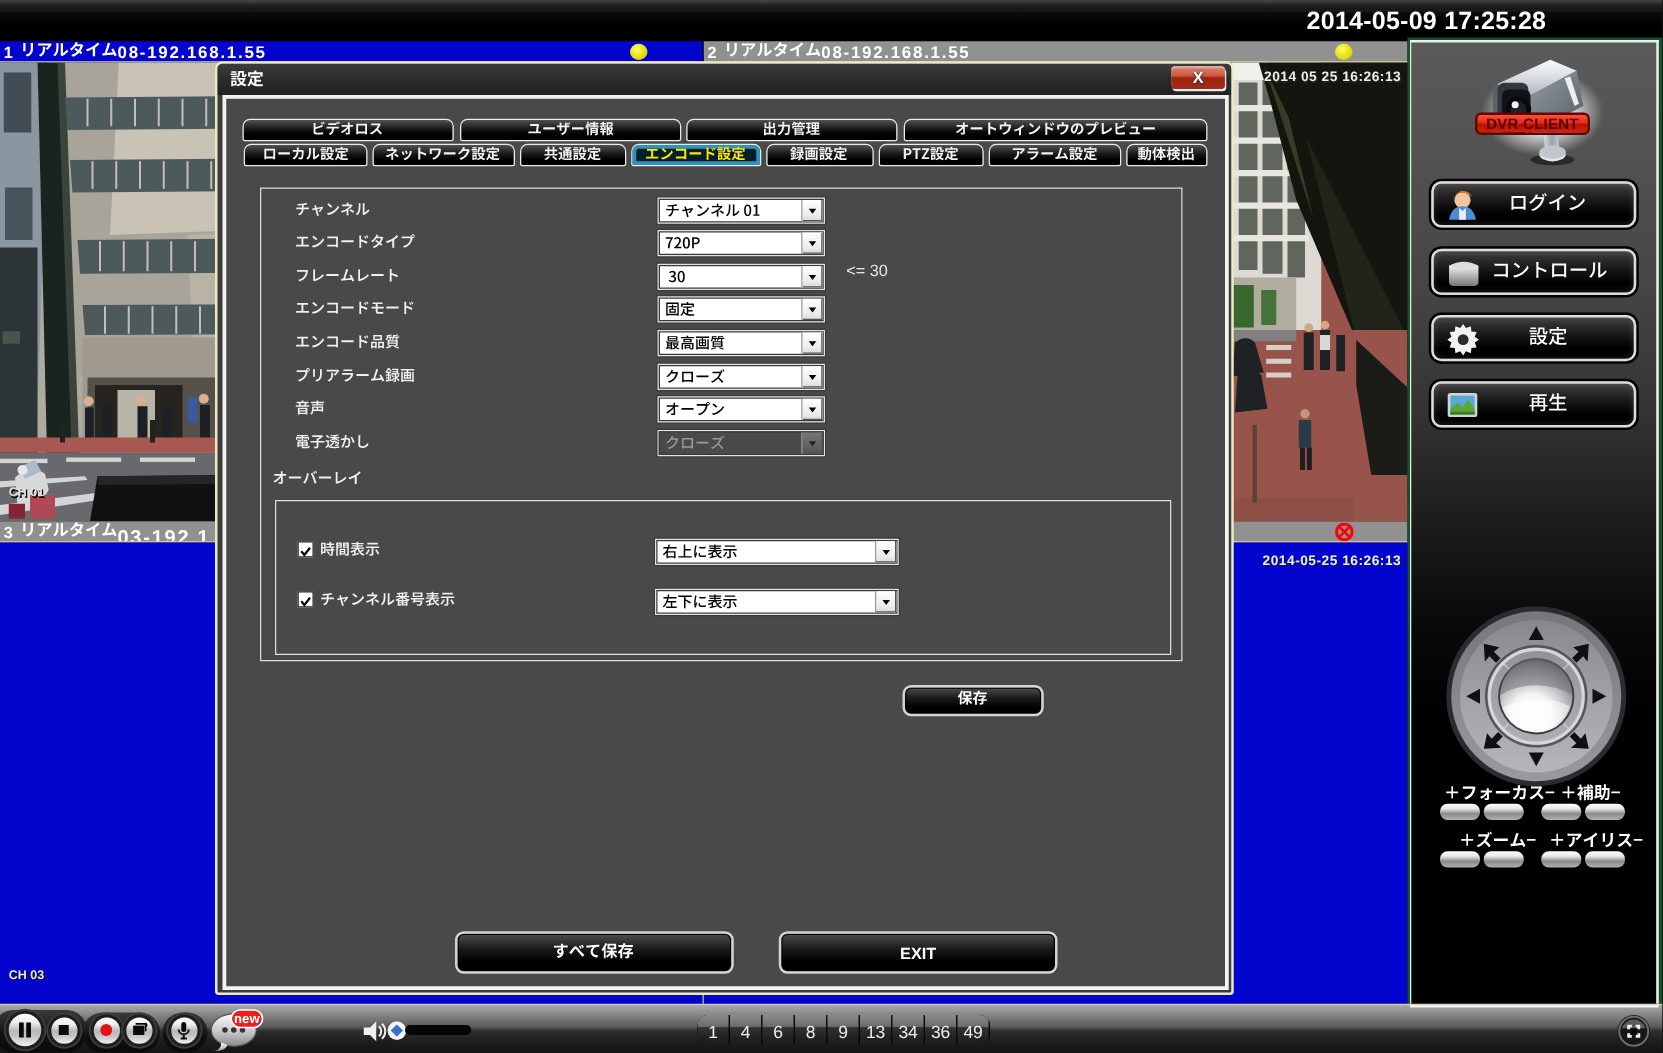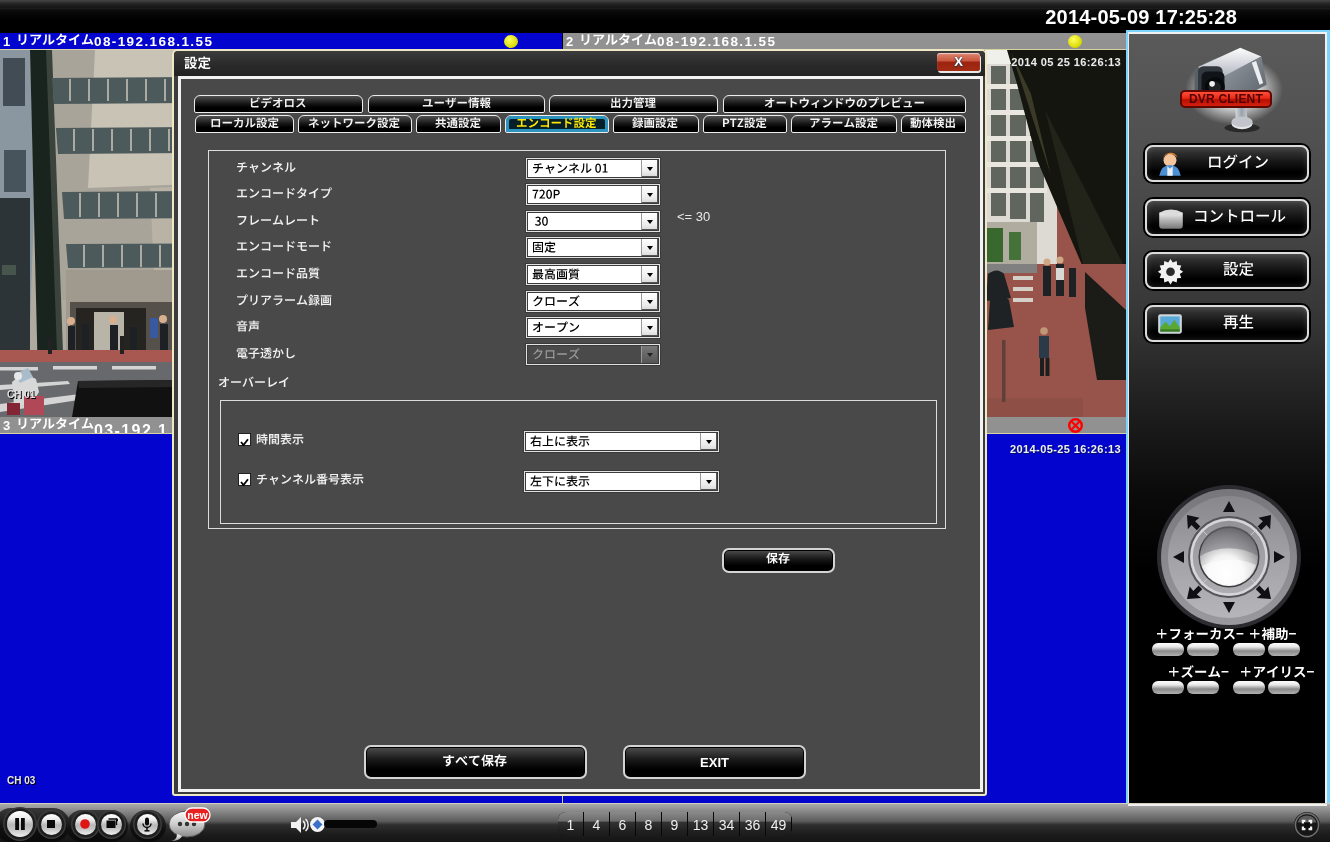--- a/index.html
+++ b/index.html
@@ -452,23 +452,23 @@
       <div class="btn"></div>
     </div>
     <div class="btn3" style="left:548px;top:497px;width:113px;height:25px"></div>
     <svg style="position:absolute;left:592px;top:501px;z-index:3;" width="25" height="15" viewBox="0 0 25 15">
       <path transform="translate(0,10.6)" fill="#fff" d="M7 -5.9H8.4V1.1H7ZM3.8 -4.4H11.5V-3.1H3.8ZM8.7 -3.9Q9 -3.2 9.6 -2.6Q10.1 -1.9 10.7 -1.4Q11.3 -0.9 11.9 -0.5Q11.7 -0.4 11.5 -0.2Q11.3 0 11.2 0.2Q11 0.5 10.9 0.6Q10.3 0.2 9.6 -0.5Q9 -1.1 8.5 -1.9Q8 -2.7 7.6 -3.5ZM6.8 -4 7.9 -3.6Q7.5 -2.7 7 -2Q6.4 -1.2 5.8 -0.5Q5.1 0.2 4.4 0.6Q4.3 0.4 4.1 0.2Q3.9 0 3.7 -0.2Q3.6 -0.4 3.4 -0.5Q4.1 -0.9 4.7 -1.4Q5.4 -2 5.9 -2.6Q6.5 -3.3 6.8 -4ZM6 -8.4V-6.8H9.5V-8.4ZM4.6 -9.7H11V-5.5H4.6ZM3.1 -10.2 4.4 -9.7Q4 -8.7 3.5 -7.7Q2.9 -6.7 2.3 -5.8Q1.6 -4.9 1 -4.2Q0.9 -4.4 0.8 -4.6Q0.7 -4.9 0.5 -5.2Q0.3 -5.5 0.2 -5.7Q0.8 -6.2 1.3 -6.9Q1.8 -7.7 2.3 -8.5Q2.7 -9.3 3.1 -10.2ZM1.9 -6.9 3.3 -8.2 3.3 -8.2V1H1.9Z M16.2 -3.3H23.5V-2H16.2ZM17.1 -6.3H21.7V-5H17.1ZM19.2 -4.3H20.7V-0.5Q20.7 0.1 20.6 0.4Q20.4 0.7 20.1 0.9Q19.7 1 19.1 1Q18.6 1.1 17.9 1.1Q17.8 0.8 17.7 0.4Q17.6 -0 17.5 -0.3Q17.8 -0.3 18.1 -0.3Q18.4 -0.3 18.7 -0.3Q18.9 -0.3 19 -0.3Q19.1 -0.3 19.2 -0.3Q19.2 -0.4 19.2 -0.5ZM21.3 -6.3H21.7L22 -6.4L22.9 -5.7Q22.5 -5.3 22.1 -4.8Q21.7 -4.4 21.2 -4Q20.7 -3.6 20.3 -3.3Q20.1 -3.5 19.9 -3.7Q19.7 -4 19.5 -4.1Q19.8 -4.4 20.2 -4.7Q20.6 -5.1 20.9 -5.4Q21.2 -5.8 21.3 -6.1ZM12.7 -8.6H23.4V-7.3H12.7ZM16.4 -10.2 18 -9.8Q17.5 -8.4 16.8 -7Q16.2 -5.6 15.2 -4.3Q14.3 -3.1 13 -2.2Q12.9 -2.4 12.8 -2.7Q12.6 -2.9 12.5 -3.2Q12.4 -3.5 12.2 -3.6Q13.1 -4.2 13.7 -4.9Q14.4 -5.7 14.9 -6.5Q15.4 -7.4 15.8 -8.4Q16.2 -9.3 16.4 -10.2ZM14 -5.2H15.5V1.1H14Z"></path>
     </svg>
     <div class="btn3" style="left:190px;top:694px;width:223px;height:34px"></div>
     <svg style="position:absolute;left:268px;top:703px;z-index:3;" width="66" height="16" viewBox="0 0 66 16">
       <path transform="translate(0,11.4)" fill="#fff" d="M8.5 -10.5Q8.5 -10.4 8.5 -10.1Q8.4 -9.9 8.4 -9.7Q8.4 -9.5 8.4 -9.4Q8.4 -9.1 8.4 -8.7Q8.4 -8.2 8.4 -7.7Q8.4 -7.2 8.4 -6.6Q8.4 -6.1 8.4 -5.6Q8.4 -5.1 8.4 -4.8L6.8 -5.4Q6.8 -5.6 6.8 -6Q6.8 -6.4 6.8 -6.9Q6.8 -7.4 6.8 -7.9Q6.8 -8.4 6.8 -8.8Q6.7 -9.1 6.7 -9.4Q6.7 -9.7 6.7 -10.1Q6.6 -10.4 6.6 -10.5ZM1.1 -8.9Q1.7 -8.9 2.4 -8.9Q3.2 -8.9 4 -8.9Q4.8 -8.9 5.5 -8.9Q6.3 -8.9 7 -9Q7.6 -9 8.1 -9Q8.6 -9 9.2 -9Q9.8 -9 10.4 -9Q10.9 -9 11.4 -9Q11.9 -9 12.2 -9L12.1 -7.4Q11.5 -7.5 10.5 -7.5Q9.5 -7.5 8.1 -7.5Q7.2 -7.5 6.3 -7.5Q5.4 -7.5 4.5 -7.4Q3.6 -7.4 2.8 -7.4Q1.9 -7.3 1.2 -7.3ZM8.2 -5Q8.2 -4 7.9 -3.3Q7.7 -2.5 7.2 -2.2Q6.7 -1.8 5.9 -1.8Q5.5 -1.8 5.1 -2Q4.7 -2.1 4.4 -2.4Q4.1 -2.7 3.9 -3.2Q3.7 -3.6 3.7 -4.2Q3.7 -5 4 -5.5Q4.4 -6 5 -6.4Q5.6 -6.7 6.3 -6.7Q7.1 -6.7 7.7 -6.3Q8.3 -5.9 8.6 -5.2Q8.9 -4.6 8.9 -3.8Q8.9 -3.1 8.7 -2.4Q8.5 -1.8 8 -1.1Q7.5 -0.4 6.7 0.1Q5.9 0.6 4.7 1L3.3 -0.4Q4.1 -0.6 4.9 -0.9Q5.6 -1.1 6.1 -1.5Q6.7 -2 7 -2.6Q7.3 -3.2 7.3 -4Q7.3 -4.7 7 -5Q6.7 -5.3 6.2 -5.3Q6 -5.3 5.7 -5.2Q5.5 -5.1 5.4 -4.8Q5.2 -4.6 5.2 -4.3Q5.2 -3.8 5.5 -3.5Q5.8 -3.3 6.2 -3.3Q6.5 -3.3 6.8 -3.5Q7 -3.7 7.1 -4.1Q7.2 -4.6 7 -5.3Z M13.4 -3.6Q13.7 -3.9 13.9 -4.1Q14.2 -4.3 14.5 -4.7Q14.7 -4.9 15 -5.2Q15.3 -5.6 15.6 -6Q15.9 -6.4 16.3 -6.8Q16.6 -7.2 16.9 -7.6Q17.6 -8.3 18.2 -8.4Q18.9 -8.4 19.6 -7.8Q20 -7.3 20.5 -6.8Q21 -6.2 21.4 -5.7Q21.9 -5.1 22.3 -4.7Q22.6 -4.4 23 -4Q23.3 -3.6 23.7 -3.2Q24.1 -2.8 24.6 -2.4Q25 -1.9 25.5 -1.5L24.1 0Q23.6 -0.4 23.1 -1Q22.6 -1.5 22.2 -2.1Q21.7 -2.7 21.3 -3.2Q20.9 -3.6 20.4 -4.2Q20 -4.7 19.6 -5.2Q19.2 -5.7 18.9 -6Q18.6 -6.3 18.5 -6.3Q18.3 -6.4 18.1 -6.3Q18 -6.2 17.8 -6Q17.6 -5.7 17.3 -5.4Q17.1 -5.1 16.8 -4.7Q16.5 -4.3 16.2 -3.9Q16 -3.6 15.8 -3.3Q15.5 -3 15.3 -2.6Q15.1 -2.3 14.9 -2ZM22.2 -9Q22.4 -8.7 22.6 -8.3Q22.9 -7.9 23.1 -7.6Q23.3 -7.2 23.4 -6.9L22.3 -6.4Q22.1 -6.8 21.9 -7.1Q21.7 -7.5 21.5 -7.8Q21.3 -8.2 21.1 -8.5ZM24 -9.7Q24.2 -9.4 24.4 -9Q24.6 -8.7 24.9 -8.3Q25.1 -7.9 25.2 -7.6L24.1 -7.1Q23.9 -7.5 23.7 -7.9Q23.5 -8.2 23.3 -8.5Q23.1 -8.8 22.8 -9.2Z M26.9 -8.9Q27.3 -9 27.7 -9Q28 -9 28.2 -9Q28.6 -9 29.2 -9.1Q29.8 -9.2 30.5 -9.2Q31.3 -9.3 32.1 -9.4Q32.9 -9.4 33.8 -9.5Q34.5 -9.6 35.2 -9.6Q35.8 -9.6 36.4 -9.7Q37 -9.7 37.5 -9.7L37.5 -8.1Q37.2 -8.1 36.7 -8Q36.2 -8 35.8 -8Q35.3 -8 35 -7.9Q34.4 -7.7 33.9 -7.4Q33.4 -7 33 -6.5Q32.7 -6 32.5 -5.4Q32.2 -4.8 32.2 -4.2Q32.2 -3.6 32.5 -3.1Q32.7 -2.6 33.1 -2.3Q33.5 -1.9 34 -1.7Q34.6 -1.5 35.2 -1.4Q35.8 -1.2 36.5 -1.2L35.8 0.6Q35 0.5 34.2 0.3Q33.5 0.1 32.8 -0.3Q32.1 -0.6 31.6 -1.2Q31.1 -1.7 30.8 -2.4Q30.5 -3 30.5 -3.9Q30.5 -4.8 30.8 -5.6Q31.1 -6.4 31.6 -7Q32 -7.6 32.5 -7.9Q32.1 -7.9 31.6 -7.8Q31.1 -7.7 30.5 -7.7Q29.9 -7.6 29.3 -7.5Q28.7 -7.4 28.1 -7.4Q27.5 -7.3 27.1 -7.2Z M46.6 -6.4H48.1V1.2H46.6ZM43.2 -4.8H51.5V-3.4H43.2ZM48.4 -4.2Q48.8 -3.5 49.4 -2.8Q49.9 -2.1 50.6 -1.5Q51.2 -0.9 51.9 -0.6Q51.7 -0.4 51.5 -0.2Q51.3 0 51.1 0.3Q50.9 0.5 50.8 0.7Q50.1 0.2 49.5 -0.5Q48.8 -1.2 48.2 -2.1Q47.7 -2.9 47.3 -3.8ZM46.4 -4.3 47.6 -3.9Q47.2 -3 46.6 -2.1Q46 -1.3 45.2 -0.5Q44.5 0.2 43.8 0.7Q43.6 0.5 43.5 0.2Q43.3 0 43.1 -0.2Q42.9 -0.4 42.7 -0.6Q43.4 -1 44.1 -1.6Q44.8 -2.2 45.4 -2.9Q46 -3.6 46.4 -4.3ZM45.5 -9.1V-7.4H49.3V-9.1ZM44 -10.5H50.9V-6H44ZM42.3 -11 43.8 -10.5Q43.3 -9.4 42.7 -8.3Q42.2 -7.2 41.5 -6.3Q40.8 -5.3 40.1 -4.5Q40 -4.7 39.9 -5Q39.7 -5.3 39.5 -5.6Q39.4 -6 39.2 -6.1Q39.9 -6.7 40.4 -7.5Q41 -8.3 41.5 -9.2Q42 -10.1 42.3 -11ZM41.1 -7.4 42.5 -8.9 42.5 -8.9V1.1H41.1Z M56.5 -3.6H64.5V-2.1H56.5ZM57.5 -6.8H62.5V-5.4H57.5ZM59.8 -4.6H61.4V-0.5Q61.4 0.1 61.3 0.4Q61.1 0.8 60.7 0.9Q60.3 1.1 59.7 1.1Q59.2 1.2 58.4 1.2Q58.3 0.8 58.2 0.4Q58.1 -0 57.9 -0.3Q58.3 -0.3 58.6 -0.3Q58.9 -0.3 59.2 -0.3Q59.5 -0.3 59.6 -0.3Q59.7 -0.3 59.8 -0.4Q59.8 -0.4 59.8 -0.5ZM62.1 -6.8H62.5L62.8 -6.9L63.8 -6.2Q63.4 -5.7 62.9 -5.2Q62.5 -4.8 62 -4.3Q61.4 -3.9 60.9 -3.6Q60.8 -3.8 60.5 -4.1Q60.3 -4.3 60.1 -4.5Q60.5 -4.7 60.9 -5.1Q61.3 -5.5 61.6 -5.9Q61.9 -6.3 62.1 -6.6ZM52.7 -9.4H64.3V-7.9H52.7ZM56.8 -11.1 58.4 -10.7Q58 -9.1 57.2 -7.5Q56.5 -6 55.5 -4.7Q54.4 -3.4 53 -2.4Q53 -2.6 52.8 -2.9Q52.7 -3.2 52.5 -3.5Q52.4 -3.8 52.3 -3.9Q53.1 -4.5 53.9 -5.3Q54.6 -6.1 55.2 -7.1Q55.7 -8 56.1 -9.1Q56.5 -10.1 56.8 -11.1ZM54.2 -5.6H55.8V1.1H54.2Z"></path>
     </svg>
-    <div class="btn3" style="left:449px;top:694px;width:183px;height:34px;font-size:13px;line-height:32px;font-weight:bold">EXIT</div>
+    <div class="btn3" style="left:449px;top:694px;width:223px;height:34px;font-size:13px;line-height:32px;font-weight:bold">EXIT</div>
   </div>
-<div class="abs" style="left:1126px;top:30px;width:204px;height:773px;background:#7dd3fc;z-index:4">
+<div class="abs" style="left:1126px;top:30px;width:204px;height:773px;background:#14532d;z-index:4">
     <div class="abs" style="left:2px;top:2px;width:199px;height:771px;border-left:1px solid #e8e8e8;border-right:2px solid #f0f0f0;border-top:2px solid #f0f0f0;background:linear-gradient(180deg,#5a5a5a 0%,#525252 12%,#464646 25%,#343434 38%,#1c1c1c 50%,#0a0a0a 60%,#000 70%)">
       <div class="abs" style="left:35px;top:8px;width:140px;height:100px;background:radial-gradient(ellipse 50% 50% at 50% 48%,rgba(255,255,255,1) 0%,rgba(255,255,255,.75) 35%,rgba(255,255,255,0) 70%)"></div>
       <svg class="abs" style="left:60px;top:12px" width="92" height="88" viewBox="0 0 104 100">
 <defs>
 <linearGradient id="cam1" x1="0" y1="0" x2="0" y2="1">
             <stop offset="0" stop-color="#fcfcfc"></stop>
             <stop offset=".55" stop-color="#d0d4da"></stop>
             <stop offset="1" stop-color="#a8aeb6"></stop>
           </linearGradient>
 <linearGradient id="cam2" x1="0" y1="0" x2="1" y2="1">

